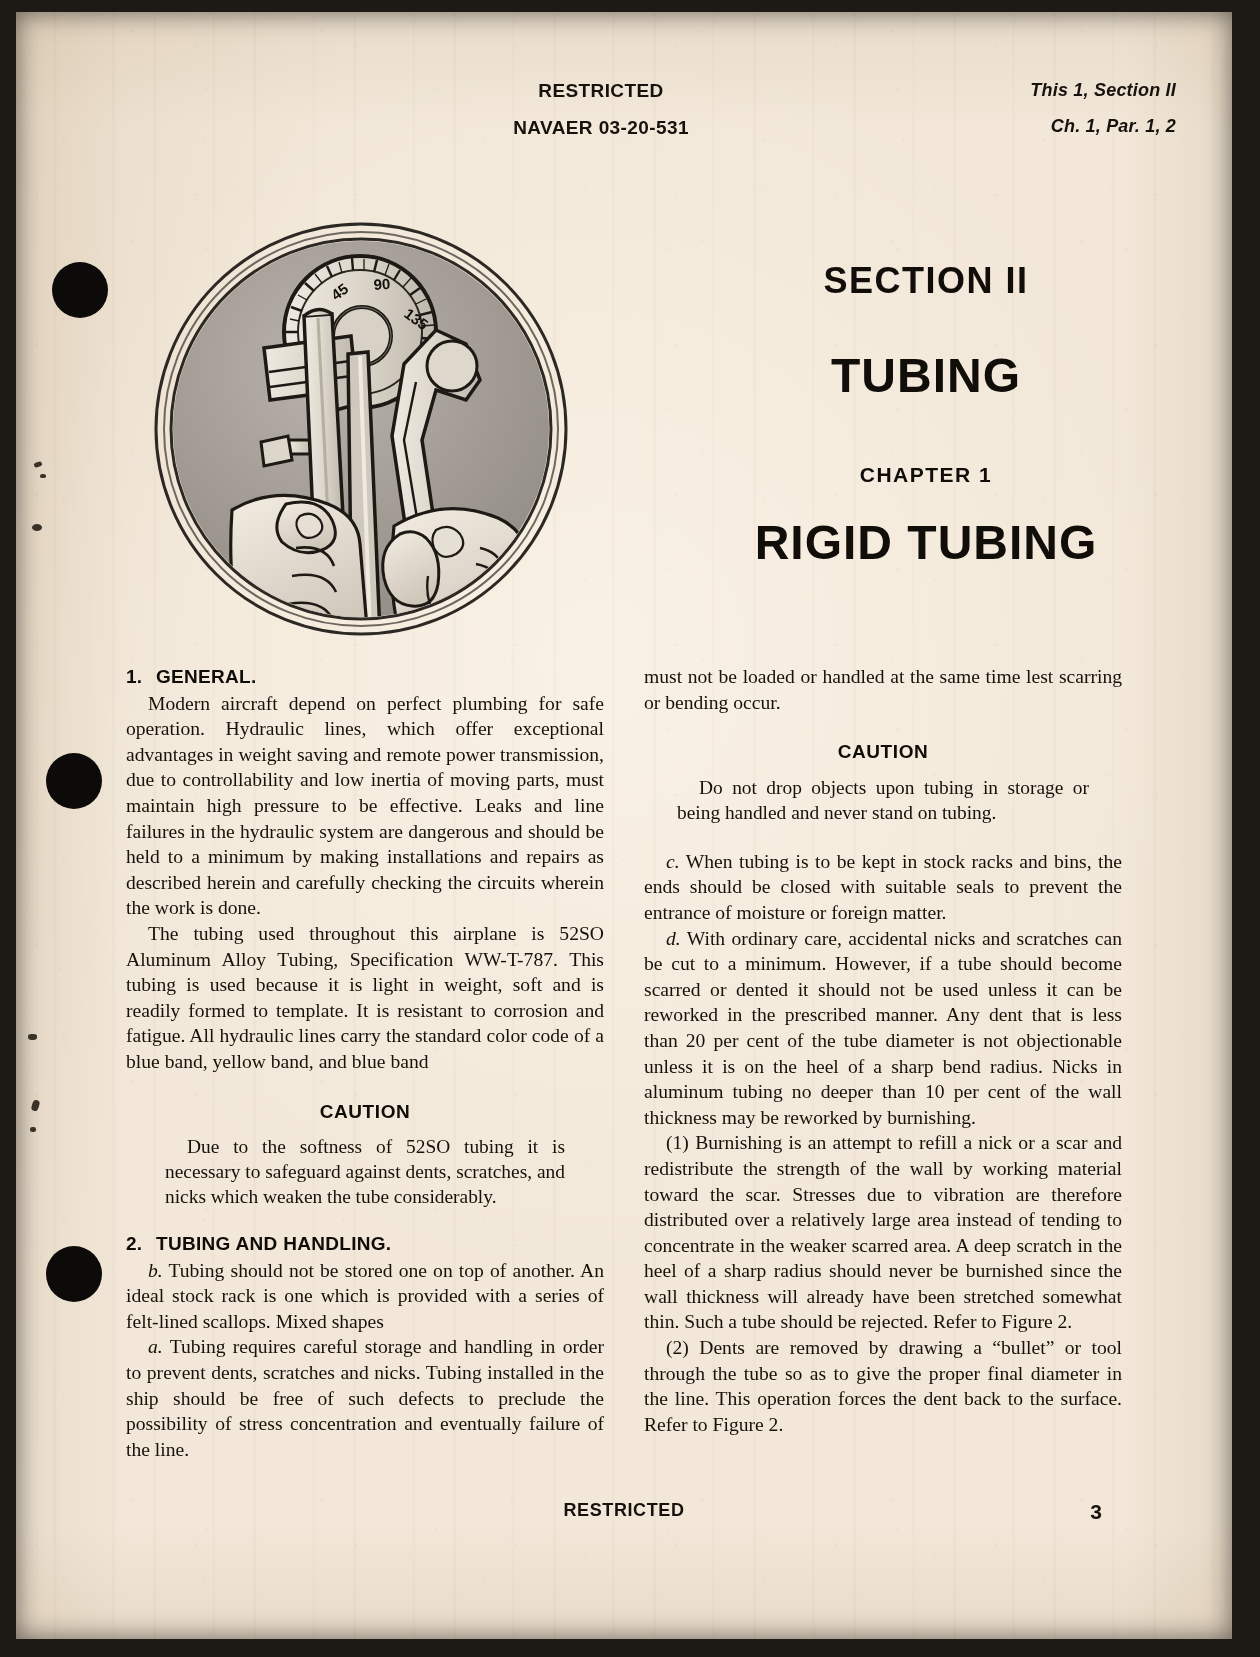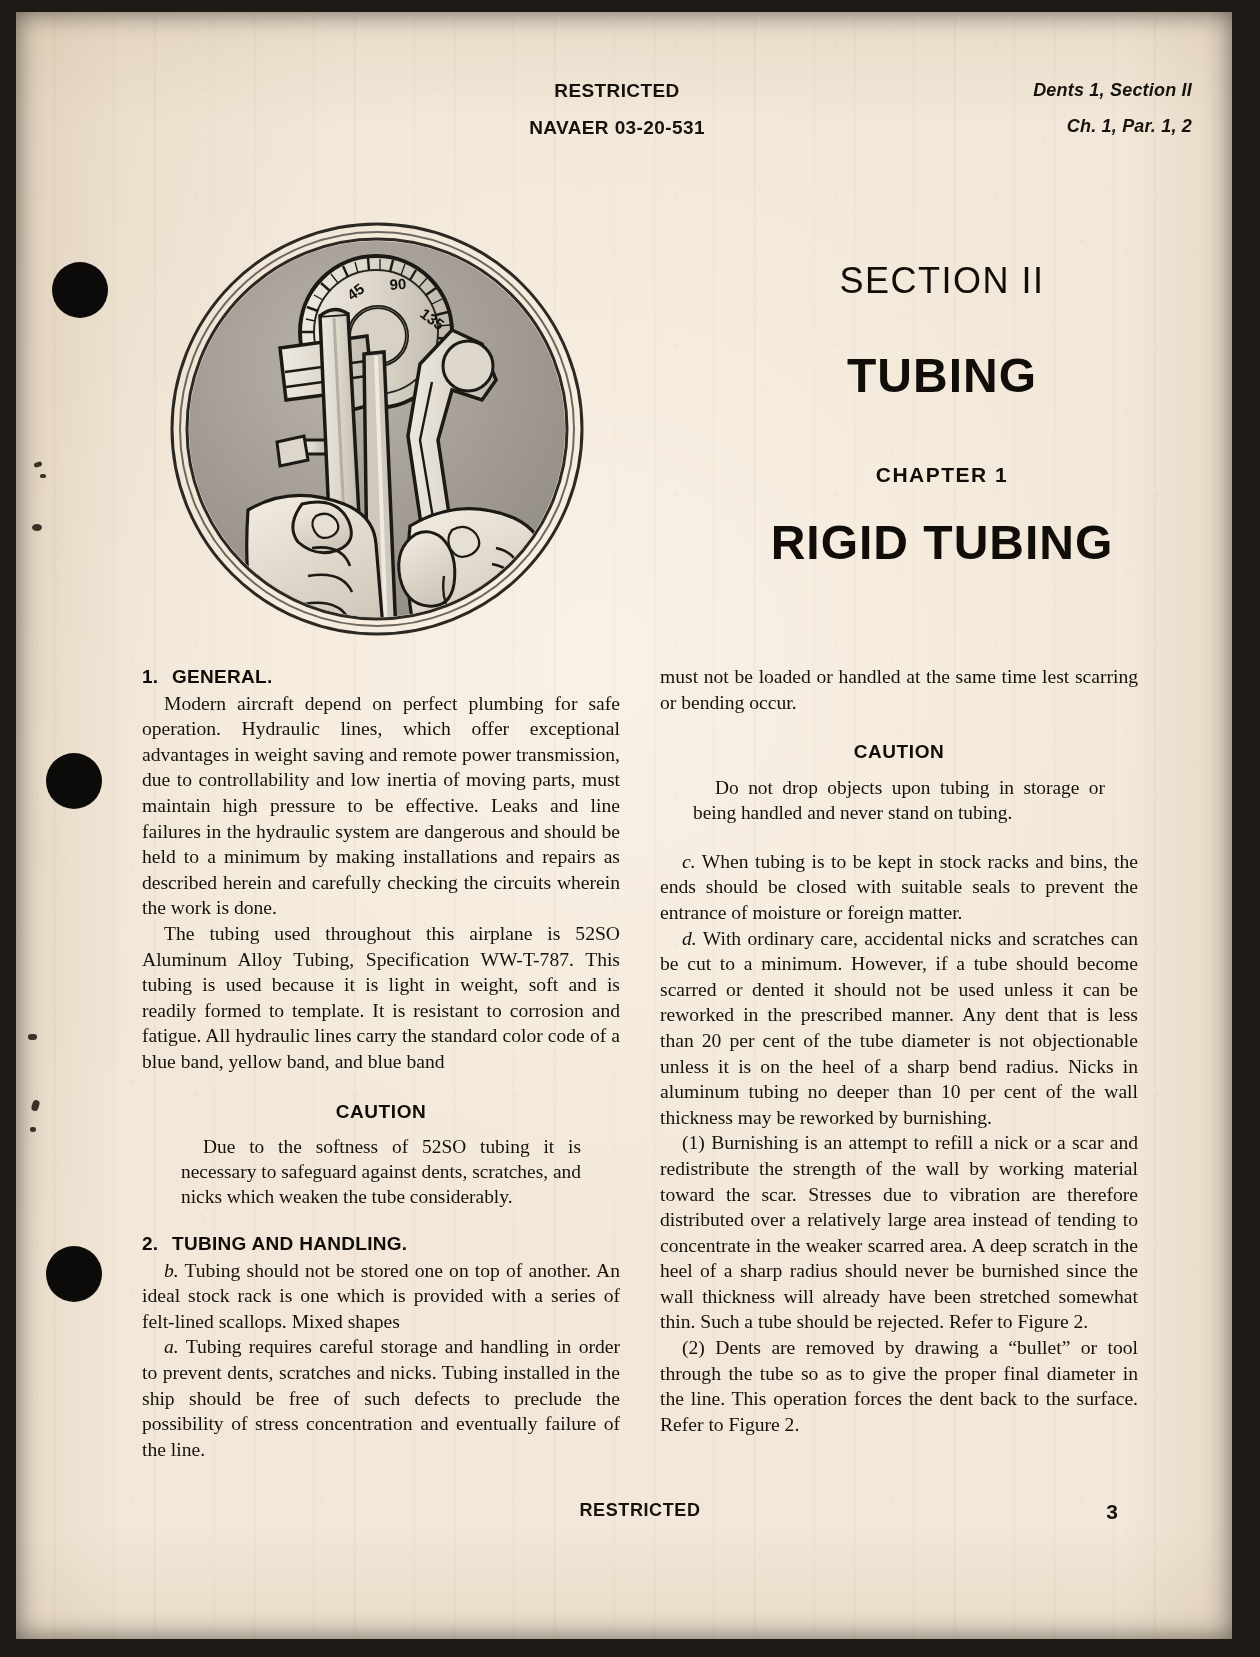--- a/index.html
+++ b/index.html
@@ -68,39 +68,39 @@
   
   .speck{position:absolute;background:#3a3228;border-radius:40%;}
   .s1{left:18px;top:450px;width:8px;height:5px;transform:rotate(-20deg);}
   .s2{left:24px;top:462px;width:6px;height:4px;}
   .s3{left:16px;top:512px;width:10px;height:7px;border-radius:50%;}
   .s4{left:12px;top:1022px;width:9px;height:6px;}
   .s5{left:16px;top:1088px;width:7px;height:11px;transform:rotate(18deg);}
   .s6{left:14px;top:1115px;width:6px;height:5px;}
 
   
-  .content{position:absolute;left:0;top:0;width:1216px;height:1627px;margin-left:16px;}
+  .content{position:absolute;left:0;top:0;width:1216px;height:1627px;}
 
   
   .hdr{position:absolute;top:68px;left:0;width:1216px;}
   .hdr .left{position:absolute;left:440px;width:290px;text-align:center;}
   .hdr .right{position:absolute;left:840px;width:320px;text-align:right;}
   .sans-b{
     font-family:"Liberation Sans", sans-serif;
     font-weight:bold;color:#16120d;
     letter-spacing:.4px;
   }
   .hdr .l1{font-size:19px;}
   .hdr .l2{font-size:19px;margin-top:15px;}
   .hdr .right .l1{font-size:18px;font-style:italic;letter-spacing:.2px;}
   .hdr .right .l2{font-size:18px;margin-top:15px;font-style:italic;letter-spacing:.2px;}
 
   
   .titles{position:absolute;left:660px;top:248px;width:500px;text-align:center;color:#110e0a;}
-  .t-section{font-family:"Liberation Sans",sans-serif;font-weight:normal;font-size:36px;letter-spacing:1.5px;}
+  .t-section{font-family:"Liberation Sans",sans-serif;font-weight:bold;font-size:36px;letter-spacing:1.5px;}
   .t-tubing{font-family:"Liberation Sans",sans-serif;font-weight:bold;font-size:48px;letter-spacing:1px;margin-top:46px;}
   .t-chapter{font-family:"Liberation Sans",sans-serif;font-weight:bold;font-size:21px;letter-spacing:1.5px;margin-top:60px;text-align:center;}
   .t-rigid{font-family:"Liberation Sans",sans-serif;font-weight:bold;font-size:48px;letter-spacing:1px;margin-top:28px;}
 
   
   .illus{
     position:absolute;left:120px;top:192px;width:450px;height:450px;
   }
   .illus svg{display:block;}
 
@@ -164,21 +164,21 @@
     <div class="speck s6"></div>
 
     <div class="content">
 
       <div class="hdr">
         <div class="left">
           <div class="sans-b l1">RESTRICTED</div>
           <div class="sans-b l2">NAVAER 03-20-531</div>
         </div>
         <div class="right">
-          <div class="sans-b l1">Dents 1, Section II</div>
+          <div class="sans-b l1">This 1, Section II</div>
           <div class="sans-b l2">Ch. 1, Par. 1, 2</div>
         </div>
       </div>
 
       <div class="illus">
         <svg width="450" height="450" viewBox="0 0 450 450" aria-hidden="true">
           <defs>
             <clipPath id="circClip">
                 <circle cx="225" cy="225" r="188"></circle>
               </clipPath>

